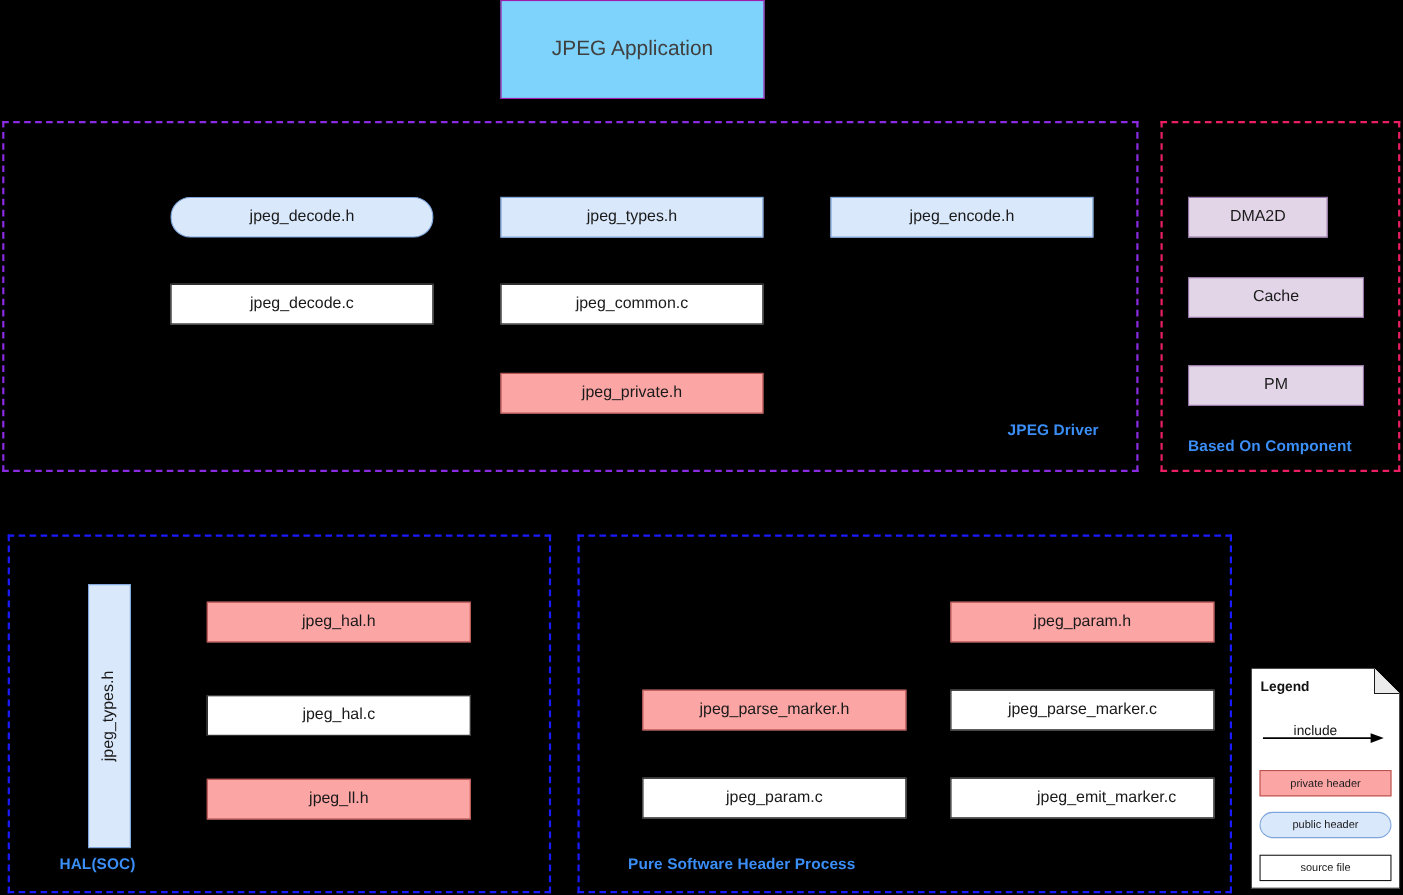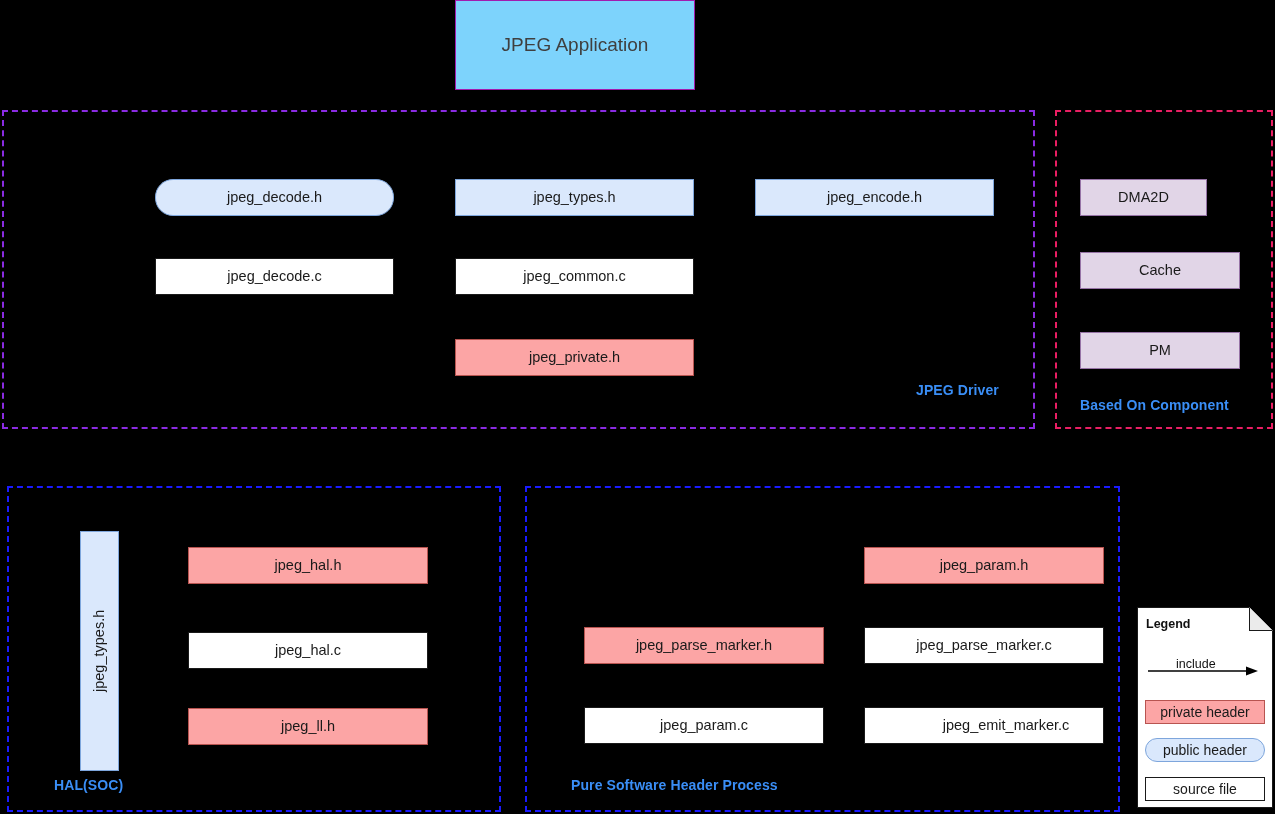--- a/index.html
+++ b/index.html
@@ -126,21 +126,21 @@
   }
   .legend-swatch {
     position: absolute;
     left: 1145px;
     width: 120px;
     height: 24px;
     box-sizing: border-box;
     display: flex;
     align-items: center;
     justify-content: center;
-    font-size: 14px;
+    font-size: 10px;
     color: #1a1a1a;
     white-space: nowrap;
   }
   #legend-sw-private { top: 700px; }
   #legend-sw-public  { top: 738px; border-radius: 12px; }
   #legend-sw-source  { top: 777px; }
 </style>
 </head>
 <body>
 

